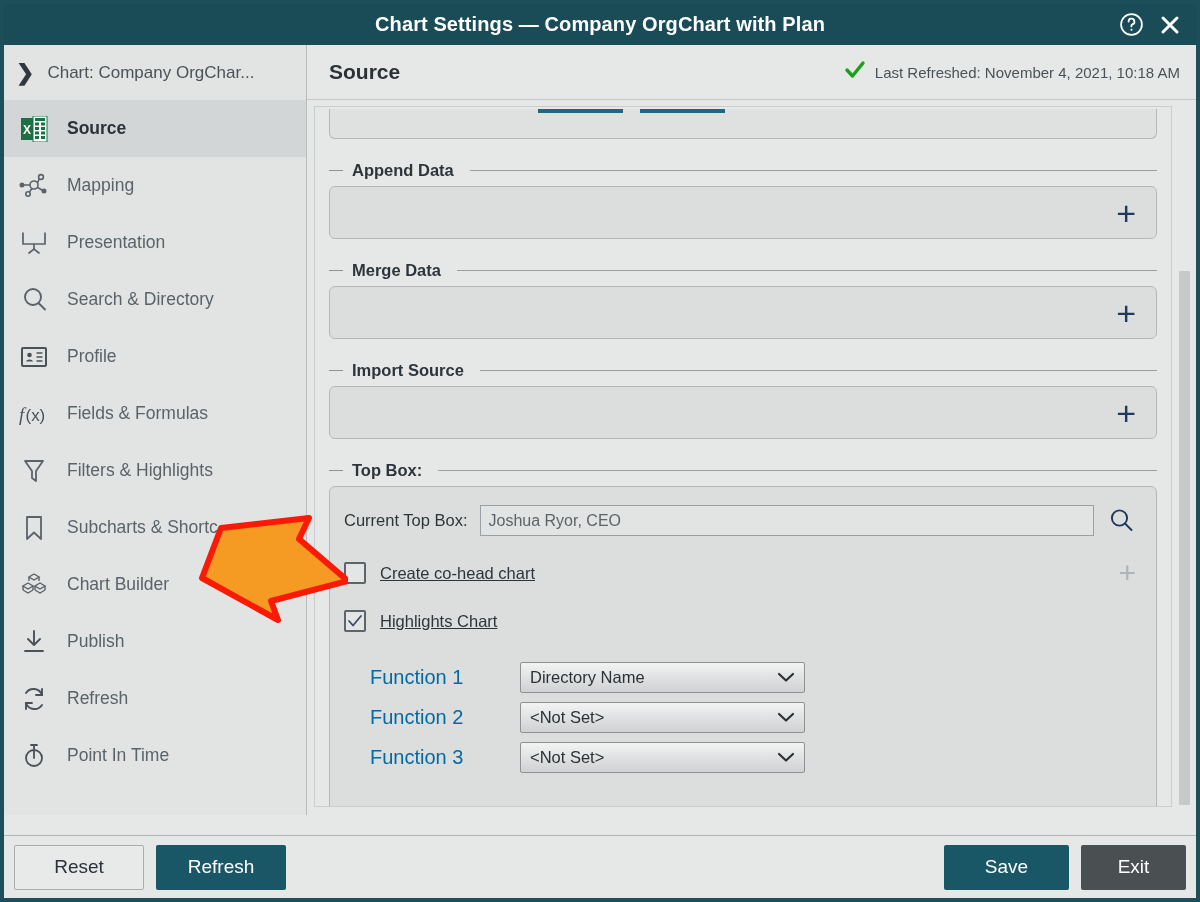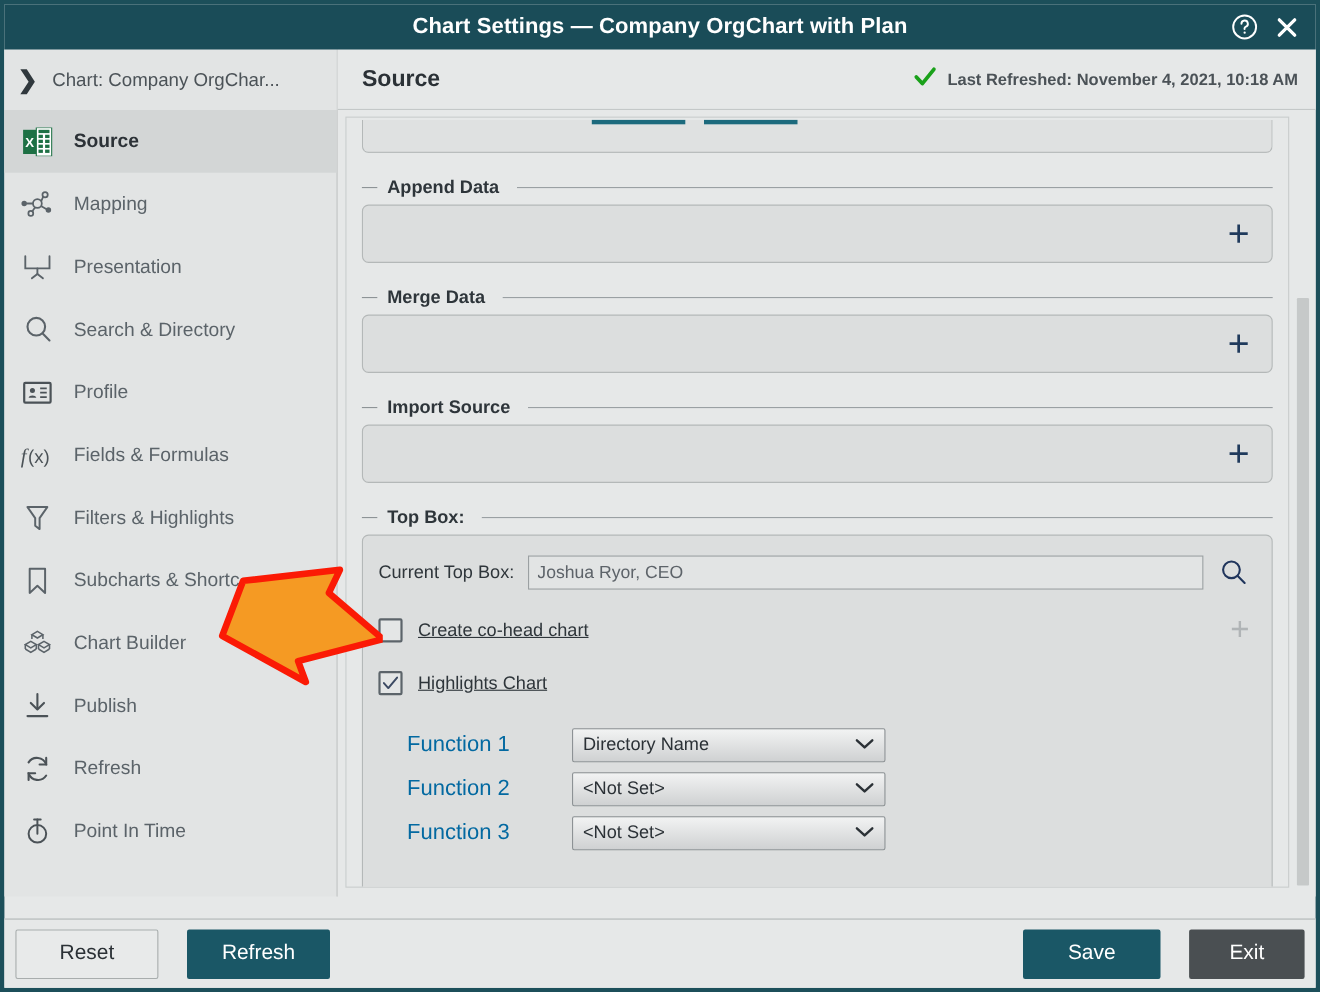--- a/index.html
+++ b/index.html
@@ -73,21 +73,21 @@
   #main-header {
     height: 55px; flex: 0 0 55px;
     display: flex; align-items: center;
     padding: 0 16px 0 22px;
     border-bottom: 1px solid #c4c8c8;
     background: #e6e8e8;
   }
   #source-title { font-size: 21px; font-weight: 700; color: #2b3136; }
   #refresh-status {
     margin-left: auto; display: flex; align-items: center; gap: 9px;
-    font-size: 15px; color: #4b5257; font-weight: bold;
+    font-size: 15px; color: #4b5257;
   }
   #check-icon { color: #1aa11a; font-size: 22px; font-weight: 700; line-height: 1; }
 
   
   #content-wrap {
     flex: 1; position: relative; min-height: 0;
     padding: 6px 6px 6px 7px;
   }
   #content {
     position: absolute;
@@ -182,21 +182,21 @@
     font-size: 16.5px; color: #2b3136; cursor: pointer;
   }
   .select .chev-d { margin-left: auto; color: #2b3136; }
 
   
   #footer {
     height: 63px; flex: 0 0 63px;
     background: #e6e8e8;
     border-top: 1px solid #b0b5b5;
     display: flex; align-items: center;
-    padding: 0 10px; gap: 26px; margin-top: 20px;
+    padding: 0 10px; gap: 12px; margin-top: 20px;
   }
   .btn {
     height: 45px; min-width: 130px;
     display: flex; align-items: center; justify-content: center;
     font-size: 19px; cursor: pointer; border-radius: 2px;
   }
   .btn-reset { background: #e8eaea; color: #2b3136; border: 1px solid #a8adad; }
   .btn-refresh { background: #1a5766; color: #fff; }
   .btn-save { background: #1a5766; color: #fff; min-width: 125px; }
   .btn-exit { background: #4a4f52; color: #fff; min-width: 105px; }

